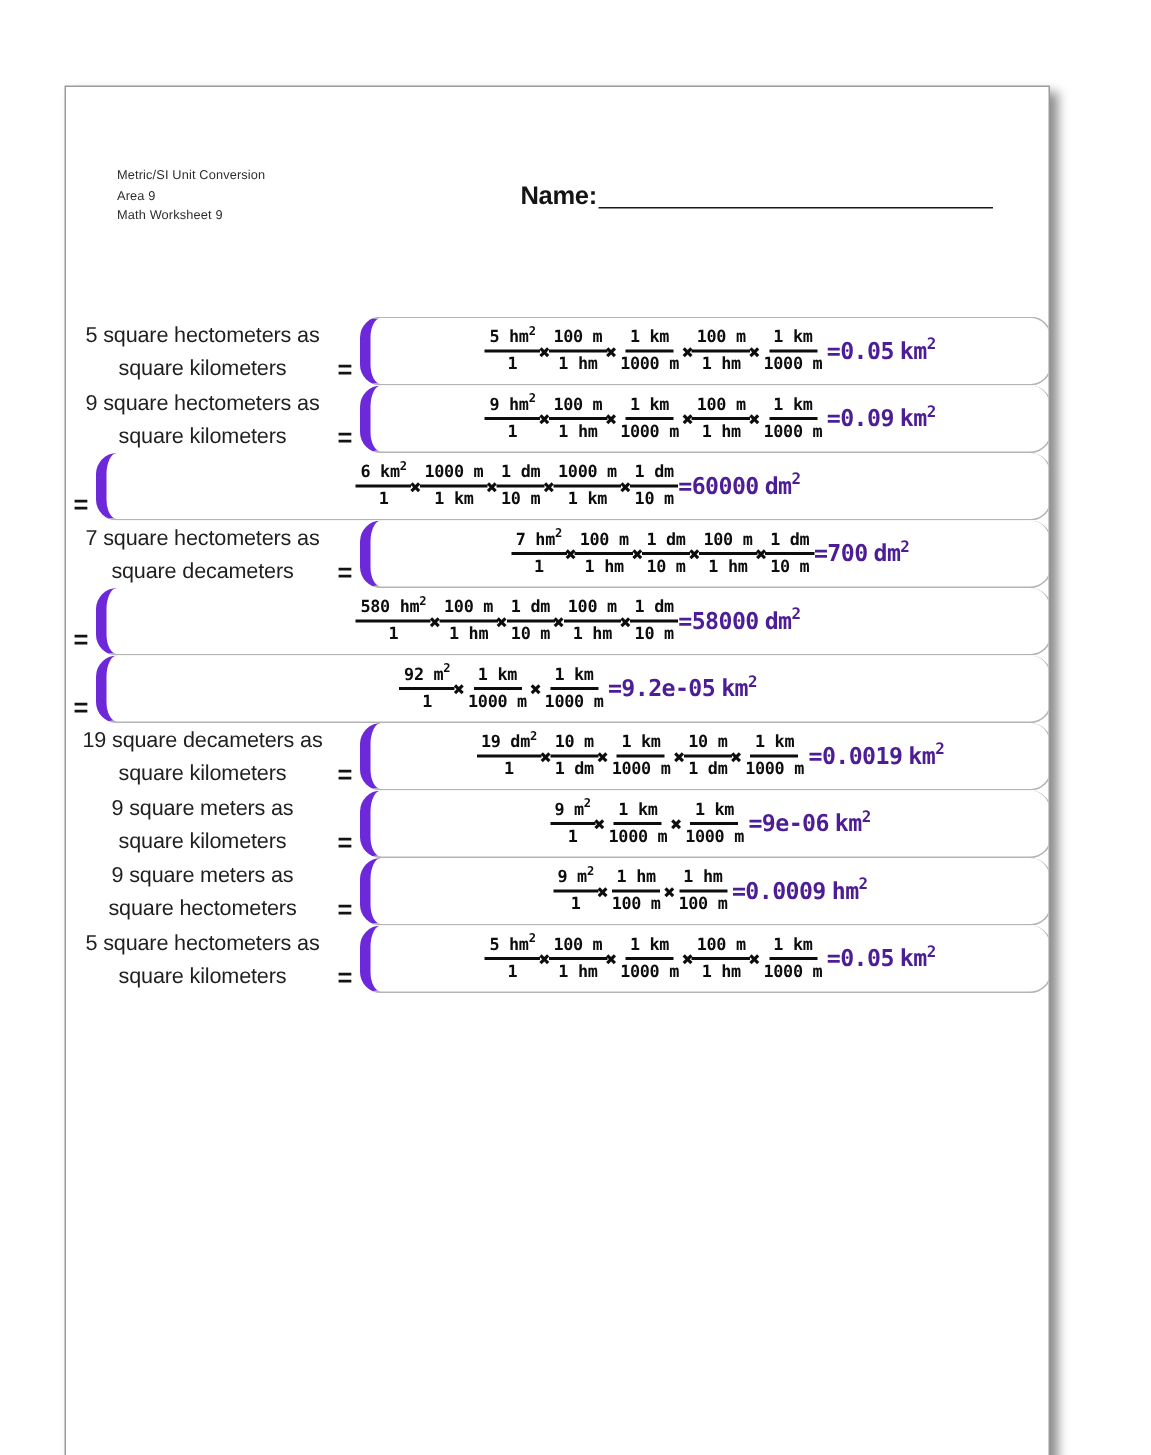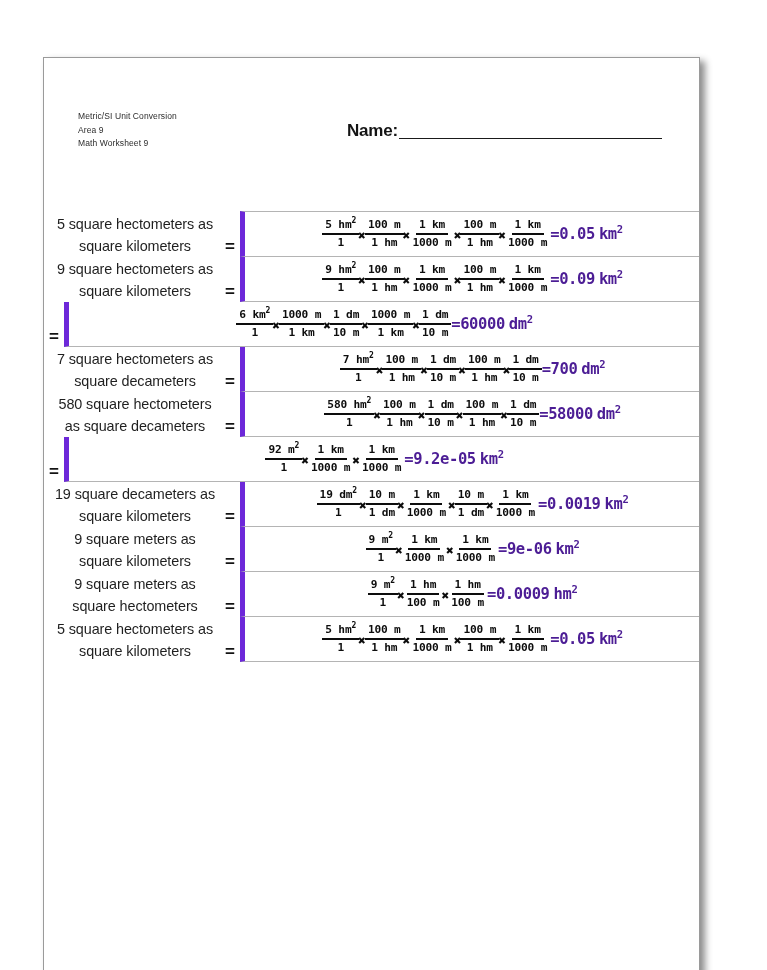--- a/index.html
+++ b/index.html
@@ -113,28 +113,29 @@
     display: flex;
     align-items: center;
     justify-content: center;
     font-size: 17px;
     font-weight: bold;
     color: #131313;
   }
   .work-cell {
     flex: 1 1 auto;
     box-sizing: border-box;
-    border-left: 5px solid #6d28d9;
+    border-left: 7px solid #6d28d9;
     border-right: 1px solid #b4b4b4;
     border-bottom: 1px solid #b4b4b4;
     display: flex;
     align-items: center;
     justify-content: center;
     padding: 6px 4px;
     overflow: hidden;
+    border-radius: 14px;
   }
   .problem-row:first-child .work-cell {
     border-top: 1px solid #b4b4b4;
   }
 
   
   .expr {
     display: flex;
     align-items: center;
     justify-content: center;
@@ -340,23 +341,20 @@
             <span class="times">✖</span>
             <span class="frac">
               <span class="num">1 dm</span>
               <span class="den">10 m</span>
             </span>
             <span class="result"><span>=700</span><span class="unit">dm<sup>2</sup></span></span>
           </div>
         </div>
       </div>
       <div class="problem-row">
-        <div class="prompt-cell">
-          <div class="prompt-text">580 square hectometers as square decameters</div>
-        </div>
         <div class="equals-cell">=</div>
         <div class="work-cell">
           <div class="expr">
             <span class="frac">
               <span class="num">580 hm<sup>2</sup></span>
               <span class="den">1</span>
             </span>
             <span class="times">✖</span>
             <span class="frac">
               <span class="num">100 m</span>

